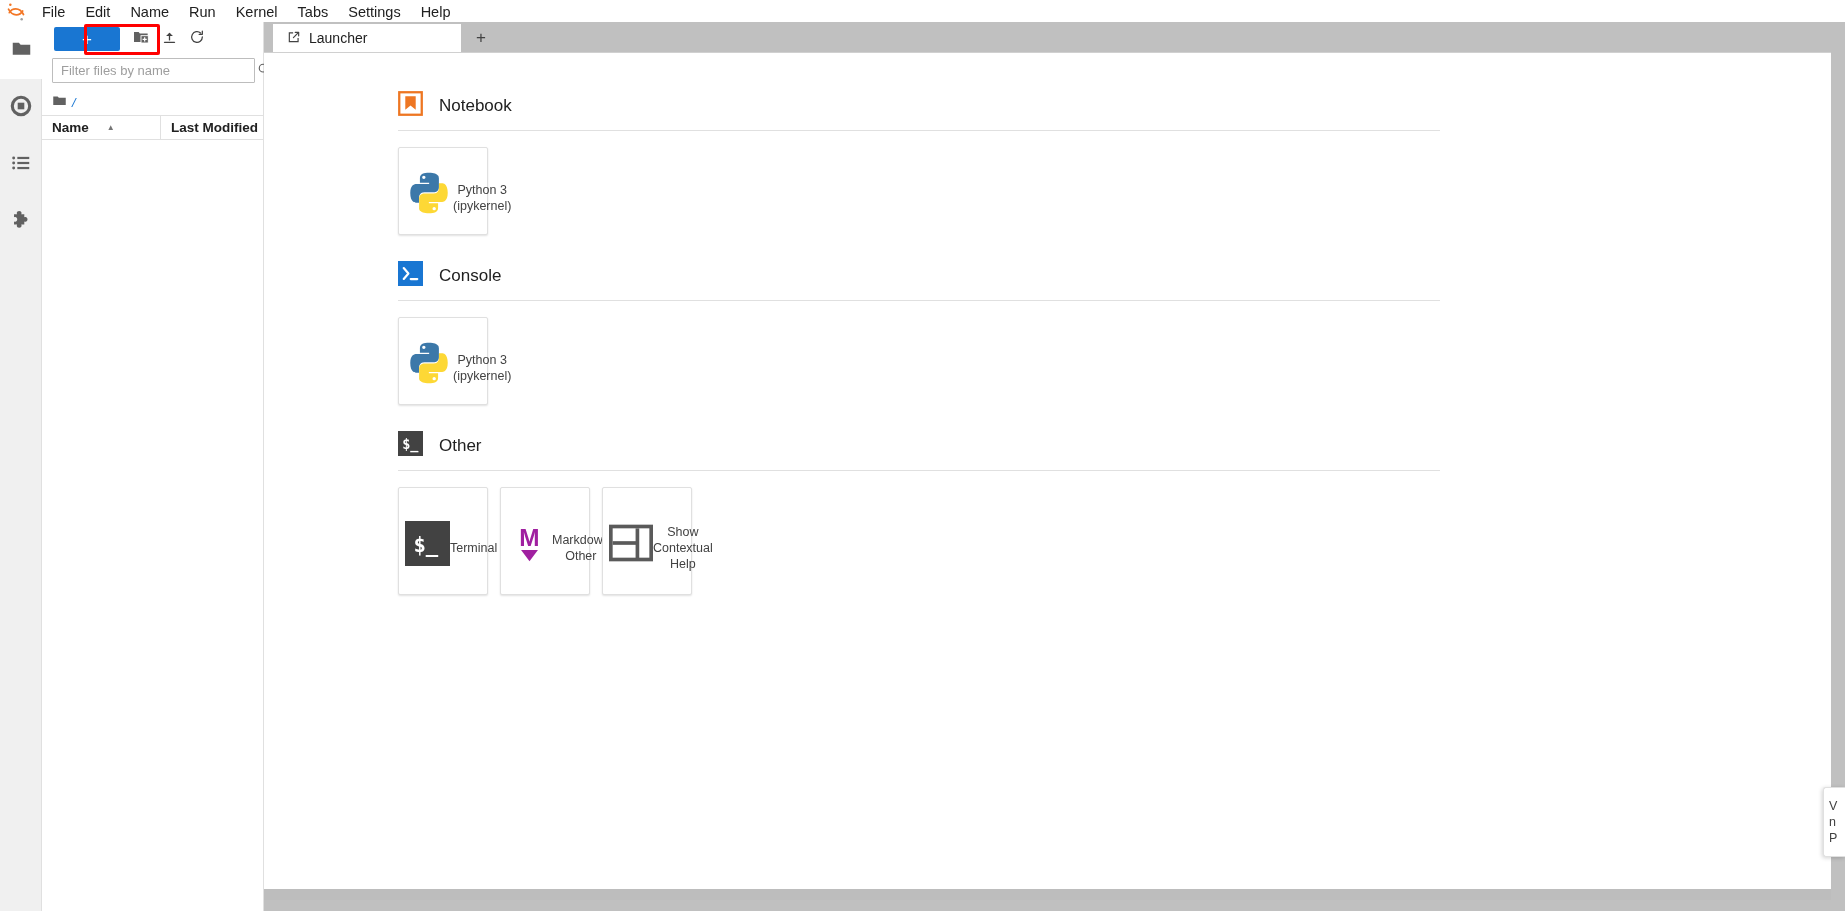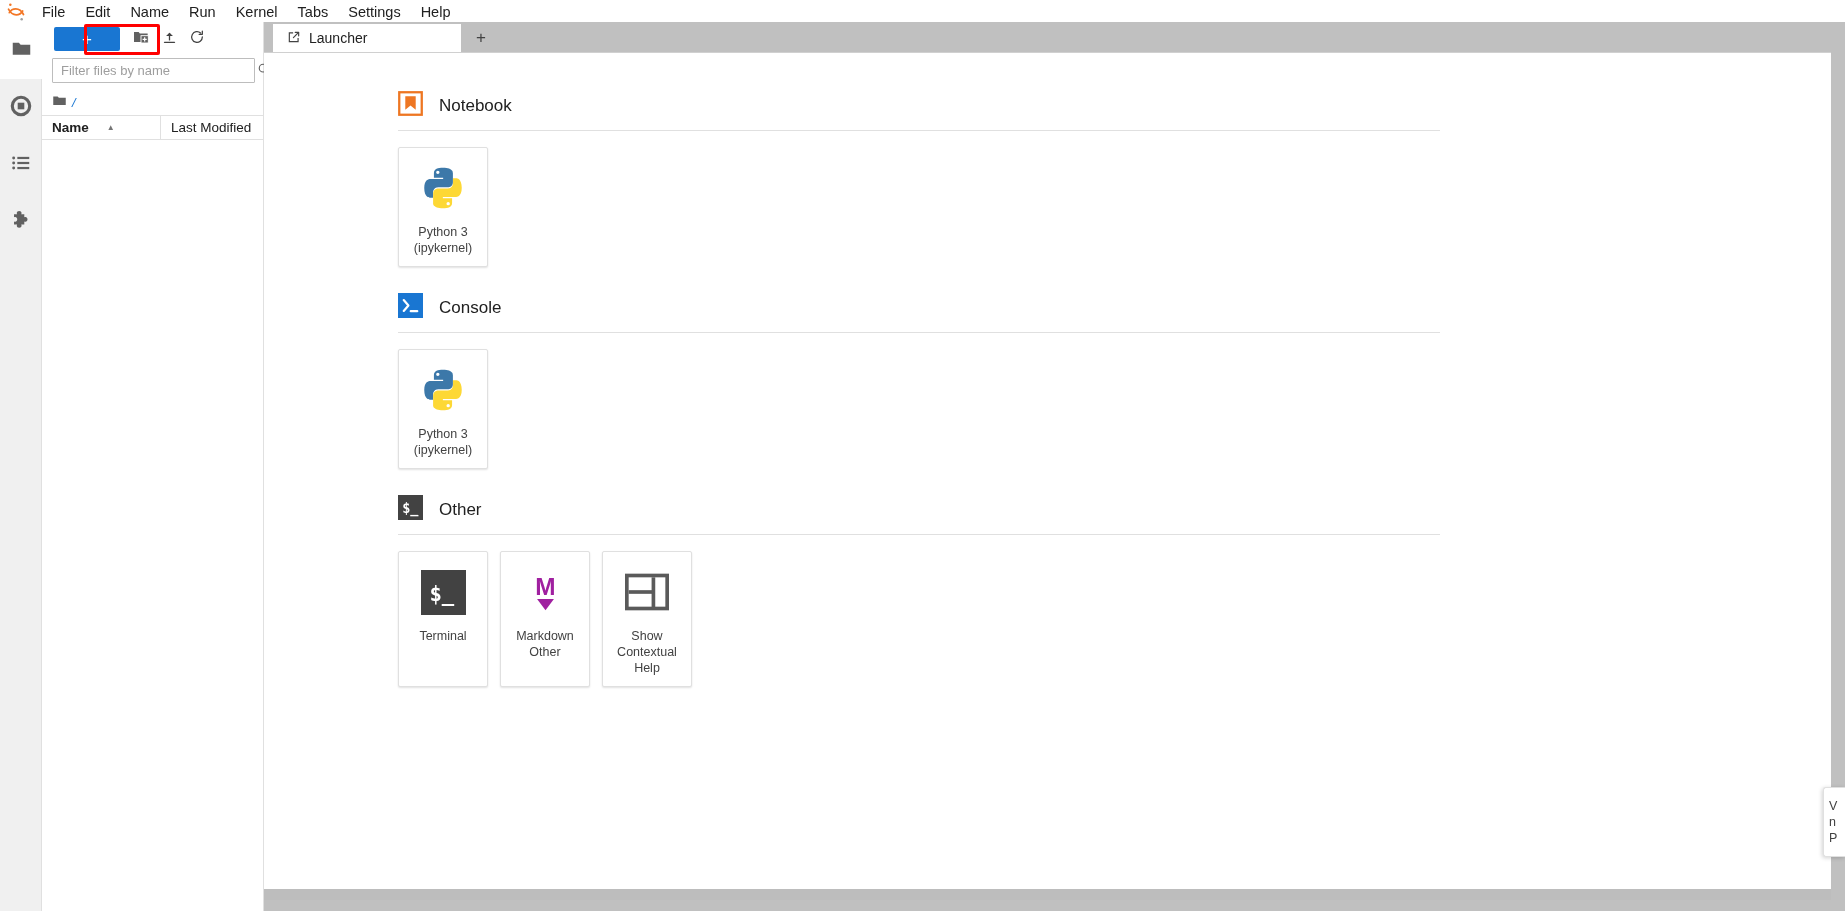--- a/index.html
+++ b/index.html
@@ -80,21 +80,21 @@
     height: 25px; display: flex; align-items: center;
     border-top: 1px solid #e0e0e0; border-bottom: 1px solid #e0e0e0;
     background: #fff;
   }
   .col-name {
     flex: 1; display: flex; align-items: center; gap: 6px;
     padding-left: 10px; font-size: 13.5px; font-weight: bold; color: #212121;
     border-right: 1px solid #e0e0e0; height: 100%; cursor: pointer;
   }
   .col-mod {
-    width: 102px; padding-left: 10px; font-size: 13.5px; color: #212121; cursor: pointer;
+    width: 102px; padding-left: 10px; font-size: 13.5px; color: #212121; cursor: pointer; font-weight: bold;
   }
   .sort-caret { font-size: 8px; color: #757575; margin-left: 12px; }
   .fb-list { flex: 1; background: #fff; }
 
   
   .dockarea {
     position: absolute; left: 264px; top: 22px; width: 1581px; height: 889px;
     background: #c0c0c0;
   }
   .tabbar {
@@ -125,21 +125,21 @@
     margin-bottom: 10px;
   }
   .section-title { font-size: 17px; color: #212121; }
   .section-rule { border-bottom: 1px solid #e0e0e0; width: 1042px; margin-bottom: 16px; }
 
   .card-row { display: flex; gap: 12px; margin-bottom: 26px; }
   .card {
     width: 90px; min-height: 88px; background: #fff;
     border: 1px solid #e0e0e0; border-radius: 2px;
     box-shadow: 0 1px 2px rgba(0,0,0,.12);
-    display: flex; flex-direction: column; align-items: center;
+    display: flex; flex-direction: row; align-items: center;
     padding: 14px 6px 10px; cursor: pointer;
   }
   .card.tall { min-height: 108px; }
   .card-label {
     margin-top: 10px; font-size: 12.5px; color: #424242; text-align: center;
     line-height: 1.28;
   }
   .card-icon { height: 52px; display: flex; align-items: center; justify-content: center; }
 
   

